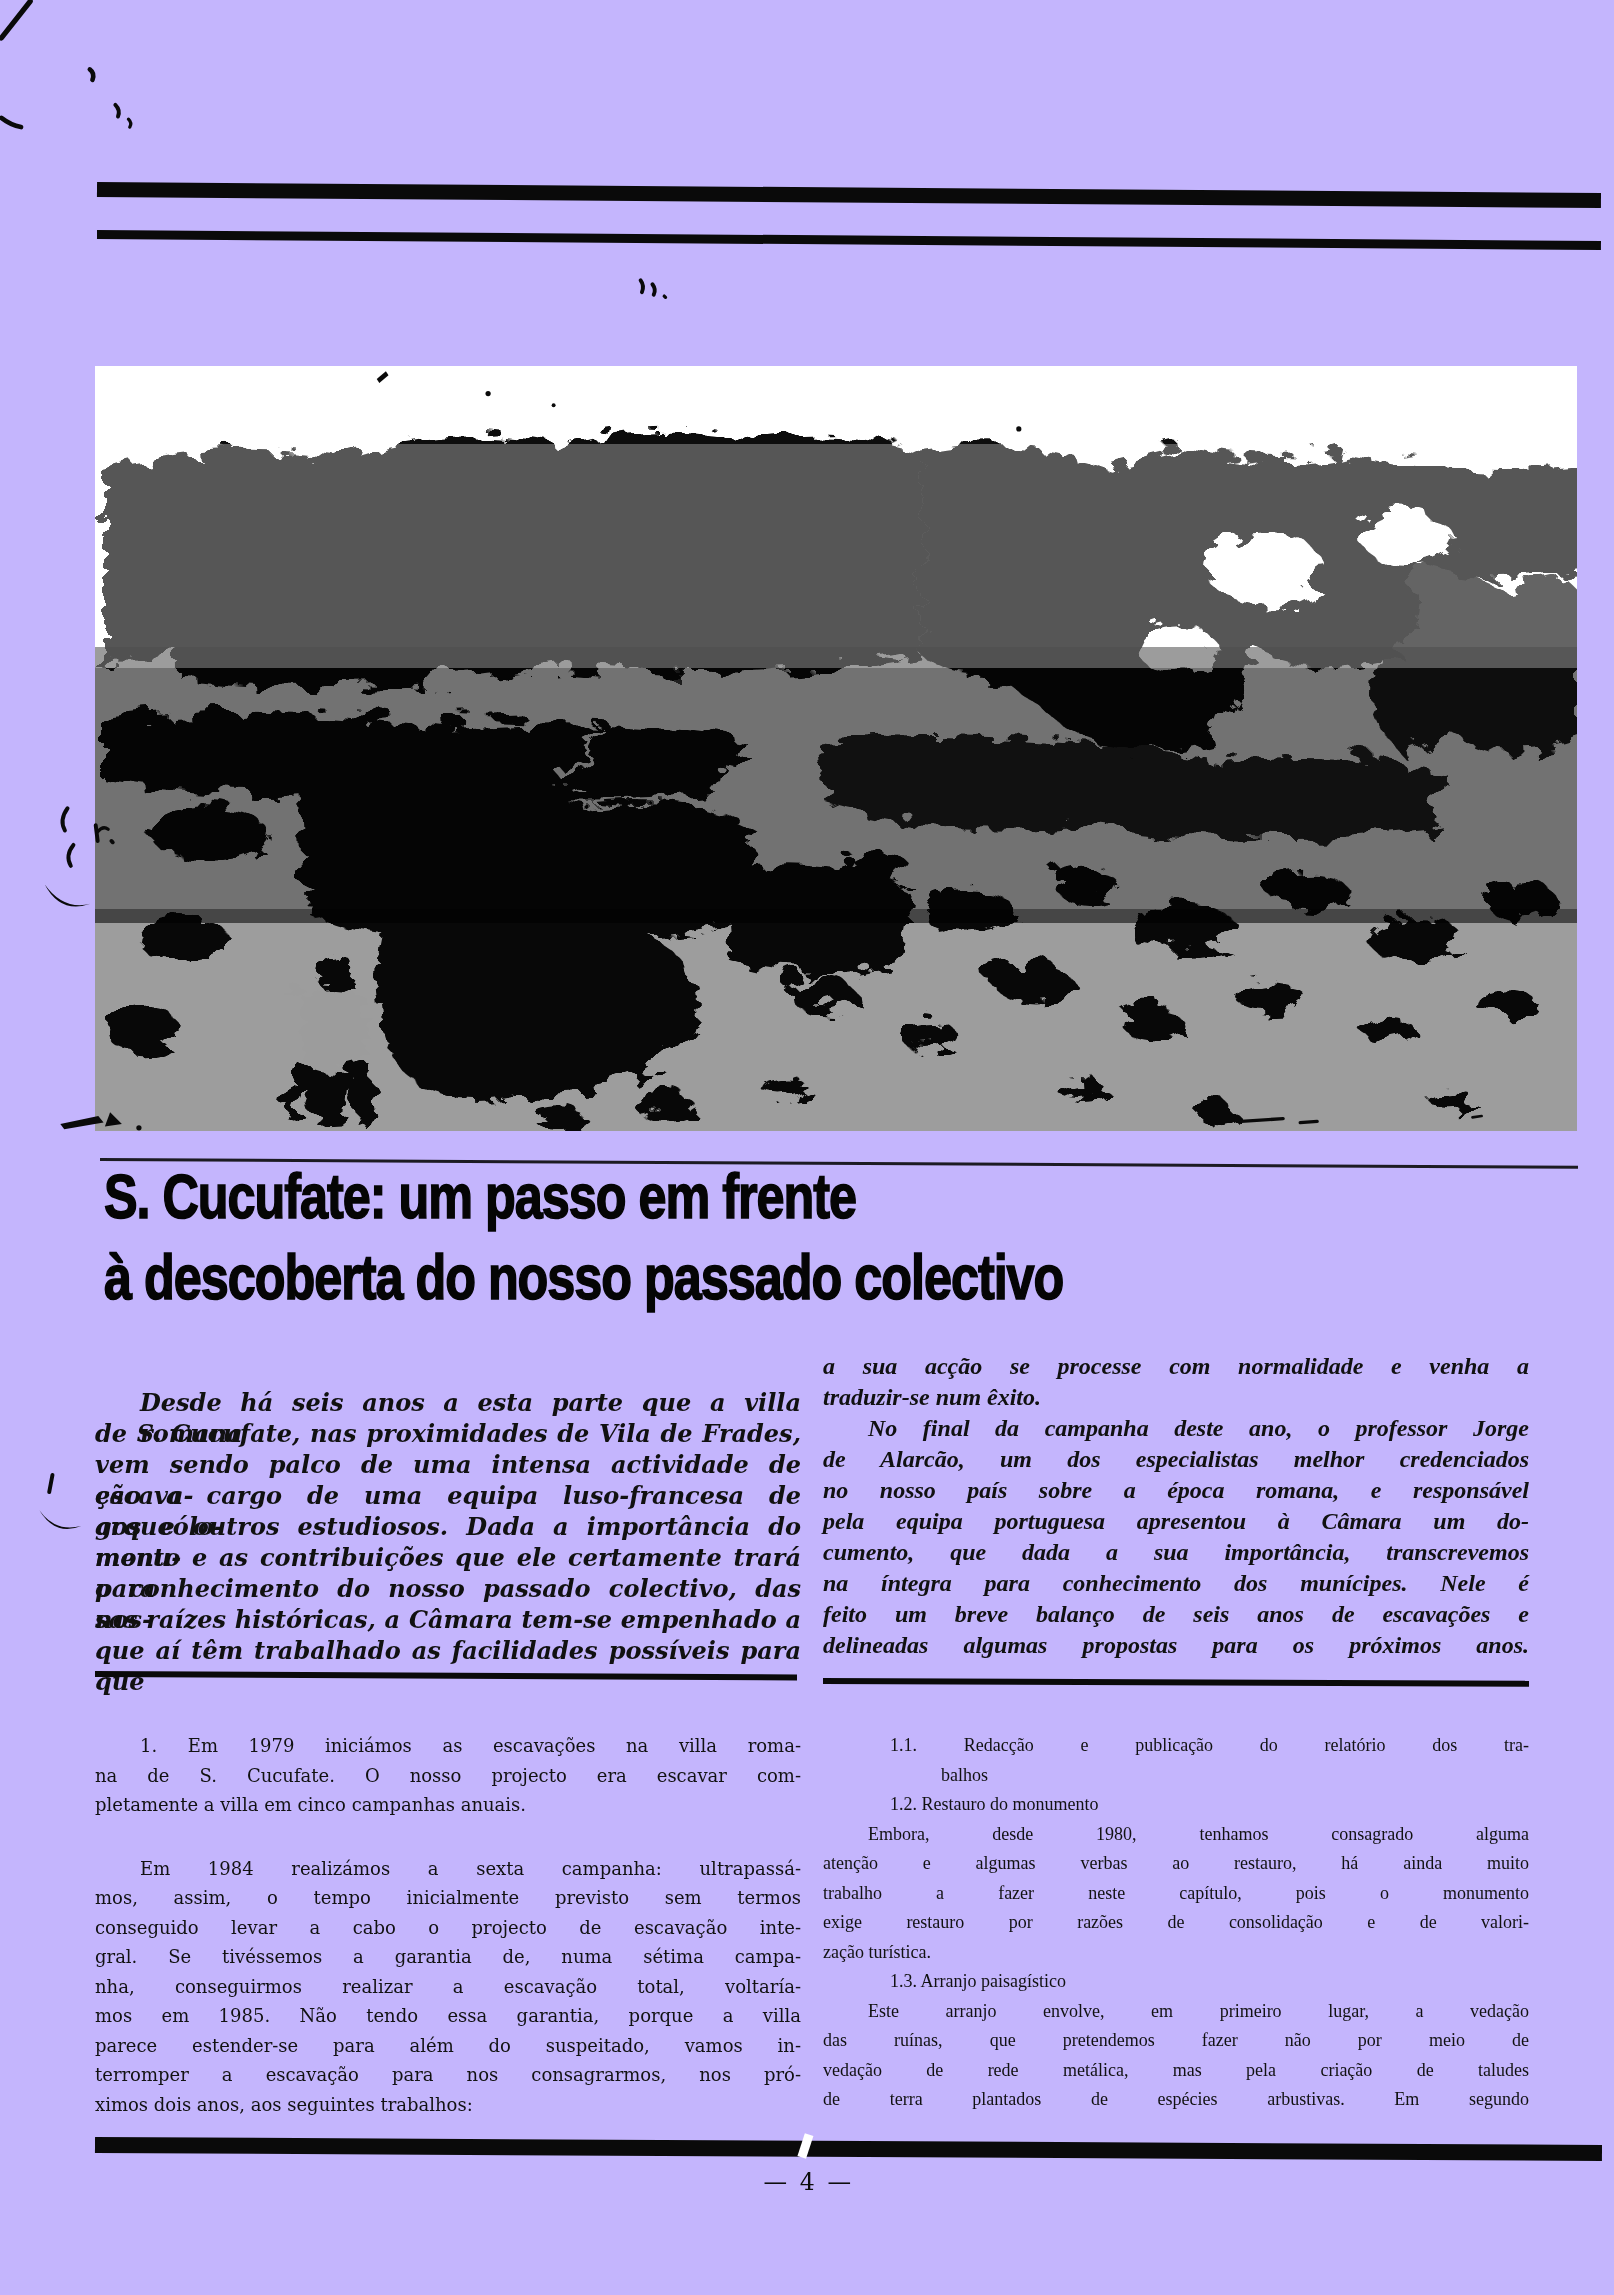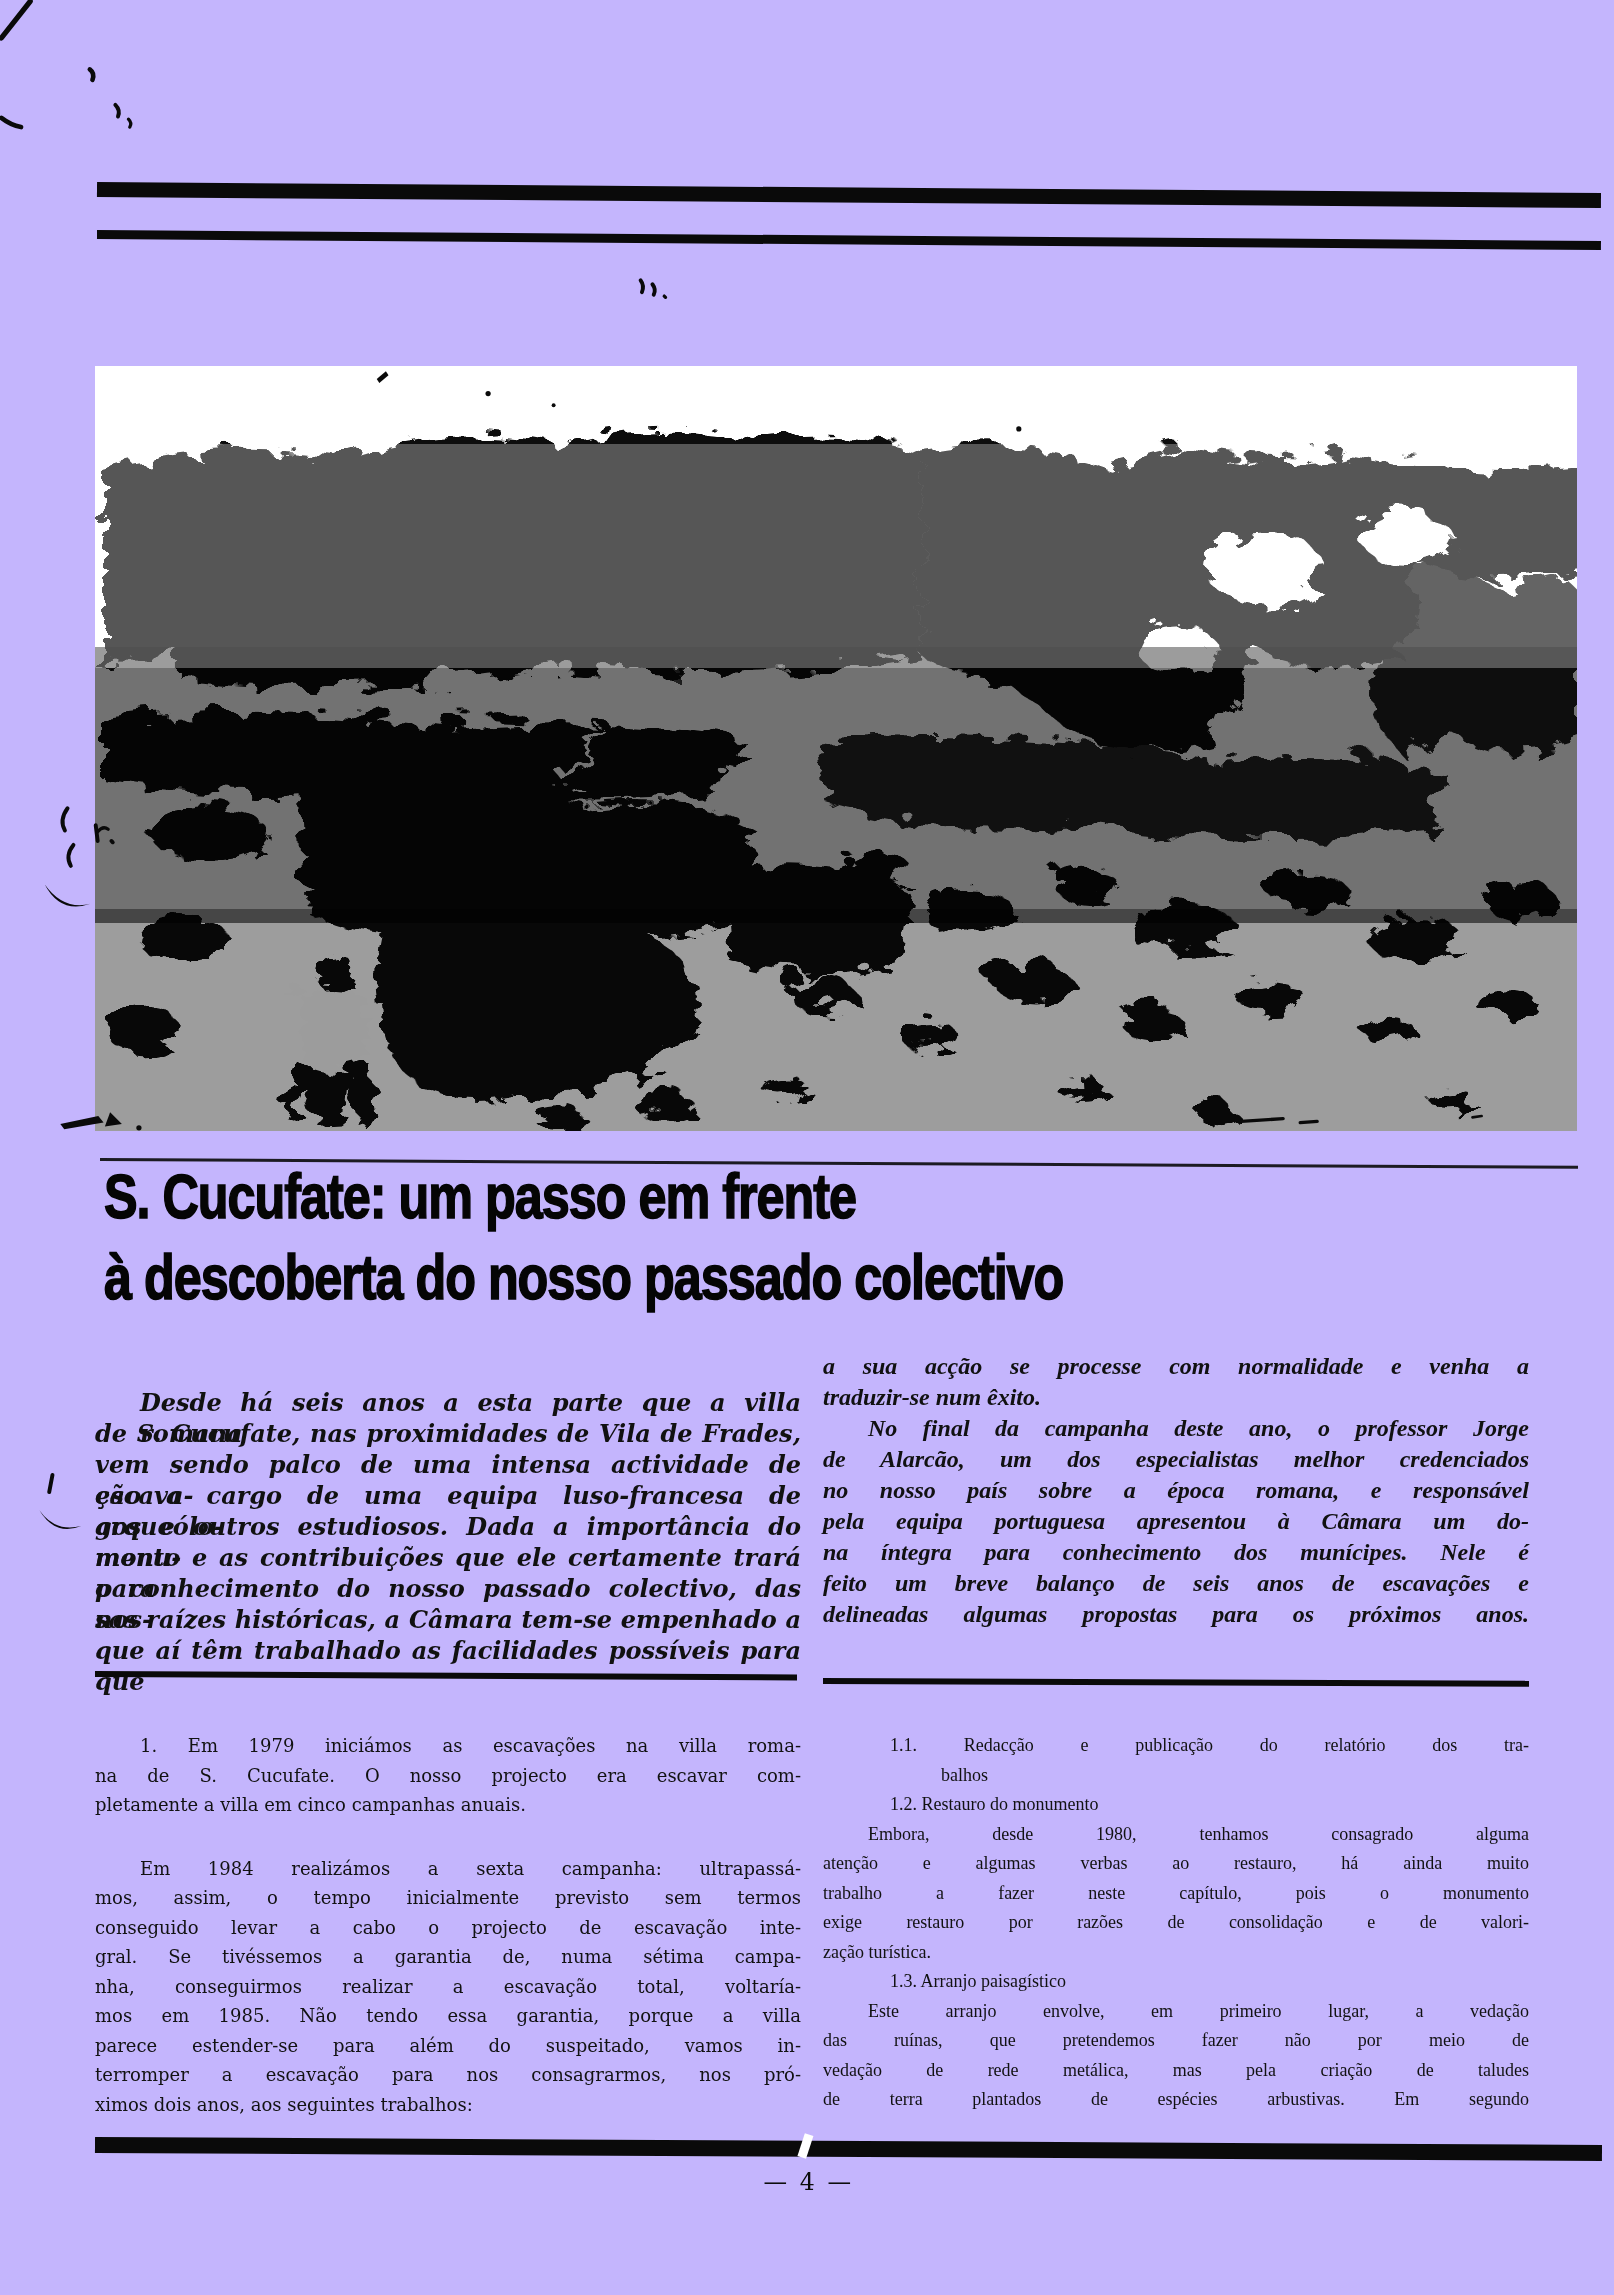--- a/index.html
+++ b/index.html
@@ -167,20 +167,21 @@
       <div class="tline">sas raízes históricas, a Câmara tem-se empenhado a</div>
       <div class="tline">que aí têm trabalhado as facilidades possíveis para que</div>
     </div>
   <div class="col rightcol lede" style="top:1351px;">
       <div class="tline">a sua acção se processe com normalidade e venha a</div>
       <div class="tline nj">traduzir-se num êxito.</div>
       <div class="tline ind1">No final da campanha deste ano, o professor Jorge</div>
       <div class="tline">de Alarcão, um dos especialistas melhor credenciados</div>
       <div class="tline">no nosso país sobre a época romana, e responsável</div>
       <div class="tline">pela equipa portuguesa apresentou à Câmara um do-</div>
+      <div class="tline">cumento, que dada a sua importância, transcrevemos</div>
       <div class="tline">na íntegra para conhecimento dos munícipes. Nele é</div>
       <div class="tline">feito um breve balanço de seis anos de escavações e</div>
       <div class="tline">delineadas algumas propostas para os próximos anos.</div>
     </div>
 
   <div class="rule" style="left:95px;top:1671px;width:702px;height:5.9px;transform:rotate(0.28deg);transform-origin:left center;"></div>
   <div class="rule" style="left:823px;top:1678px;width:706px;height:5.9px;transform:rotate(0.22deg);transform-origin:left center;"></div>
 
   <div class="col leftcol bodytxt" style="top:1731px;">
       <div class="tline ind1">1. Em 1979 iniciámos as escavações na villa roma-</div>

